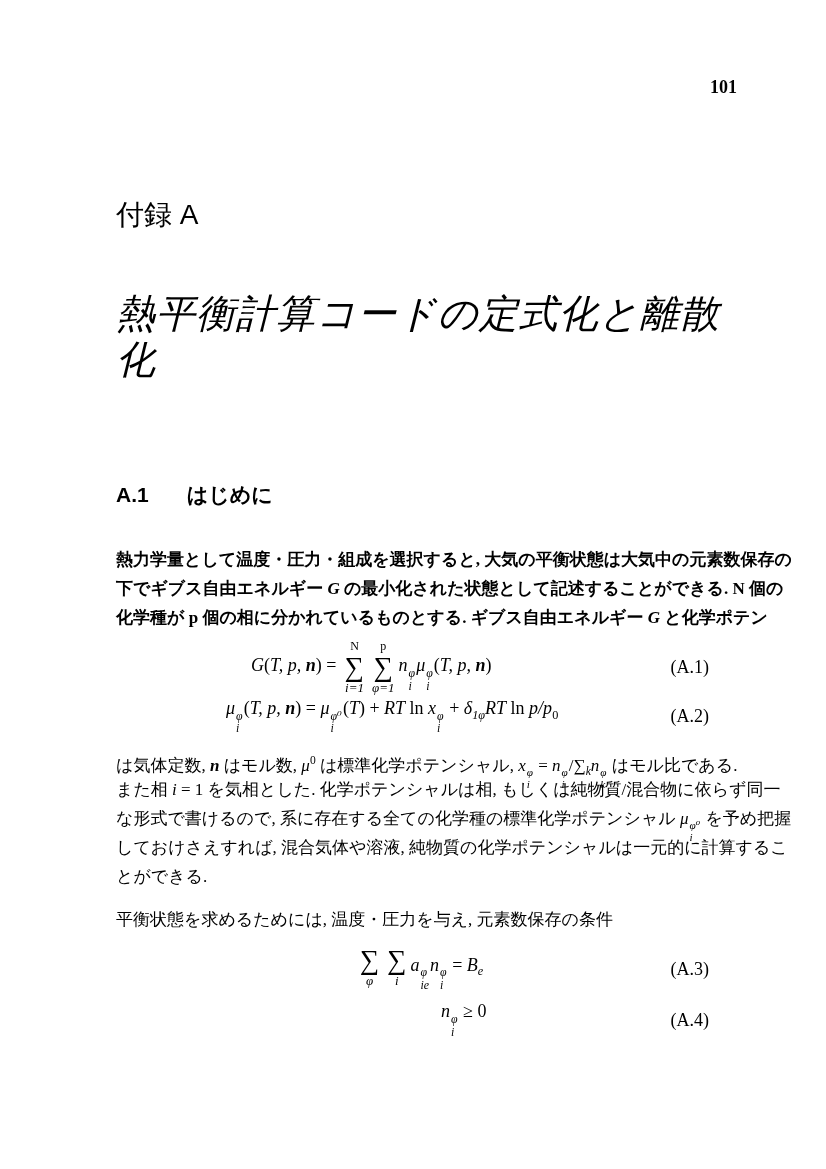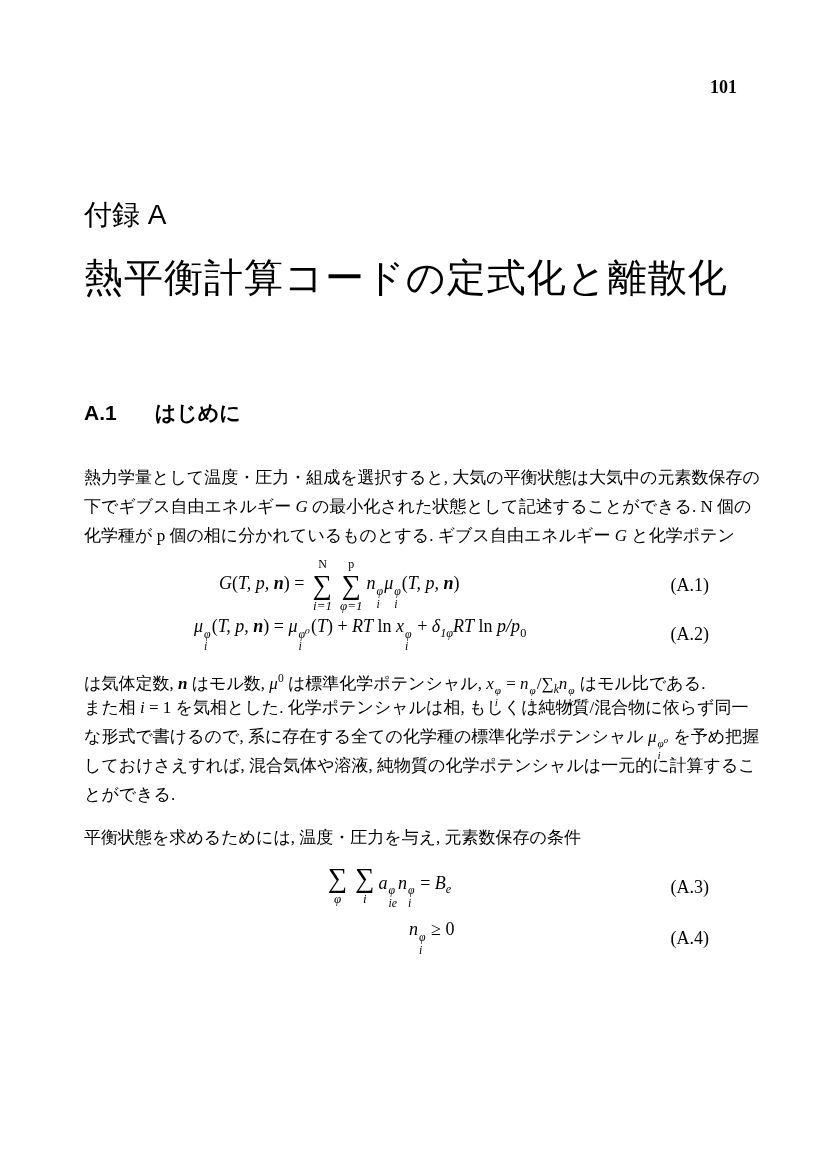--- a/index.html
+++ b/index.html
@@ -1,24 +1,24 @@
 <!DOCTYPE html>
 <html lang="ja"><head>
 <meta charset="utf-8">
 <style>
   html,body{margin:0;padding:0;background:#ffffff;}
   body{width:826px;height:1169px;color:#000000;font-family:"Liberation Serif","DejaVu Serif",serif;}
-  .page{position:relative;width:826px;height:1169px;box-sizing:border-box;padding:78px 89px 0 84px;overflow:hidden;}
+  .page{position:relative;width:826px;height:1169px;box-sizing:border-box;padding:78px 89px 0 116px;overflow:hidden;}
   .pagenum{text-align:right;font-weight:bold;font-size:18px;line-height:18px;}
   .applabel{margin-top:102px;font-family:Liberation Sans, sans-serif;font-weight:500;font-size:28px;line-height:33px;}
-  .chtitle{margin-top:24px;font-family:"Liberation Sans","DejaVu Sans",sans-serif;font-weight:500;font-size:39px;line-height:46px;letter-spacing:1px;}
+  .chtitle{margin-top:60px;font-family:"Liberation Sans","DejaVu Sans",sans-serif;font-weight:500;font-size:39px;line-height:46px;letter-spacing:1px;font-style:italic;}
   .secheading{margin-top:99px;font-family:"Liberation Sans","DejaVu Sans",sans-serif;font-weight:600;font-size:21px;line-height:25px;}
   .secnum{margin-right:38px;}
   .para{font-size:17px;}
-  .p1{margin-top:38px;}
+  .p1{margin-top:38px;font-weight:bold;}
   .p2{margin-top:11px;}
   .p3{margin-top:14px;}
   .bline{line-height:29px;height:29px;white-space:nowrap;}
   
   .mi{font-style:italic;}
   .mbi{font-style:italic;font-weight:bold;}
   .mrm{font-style:normal;}
   .msub{vertical-align:sub;font-size:0.68em;}
   .msup{vertical-align:super;font-size:0.68em;}
   .supsub{display:inline-flex;flex-direction:column;align-items:flex-start;justify-content:center;vertical-align:-0.5em;font-size:0.66em;line-height:1.05;padding:0 1px;font-style:italic;}

